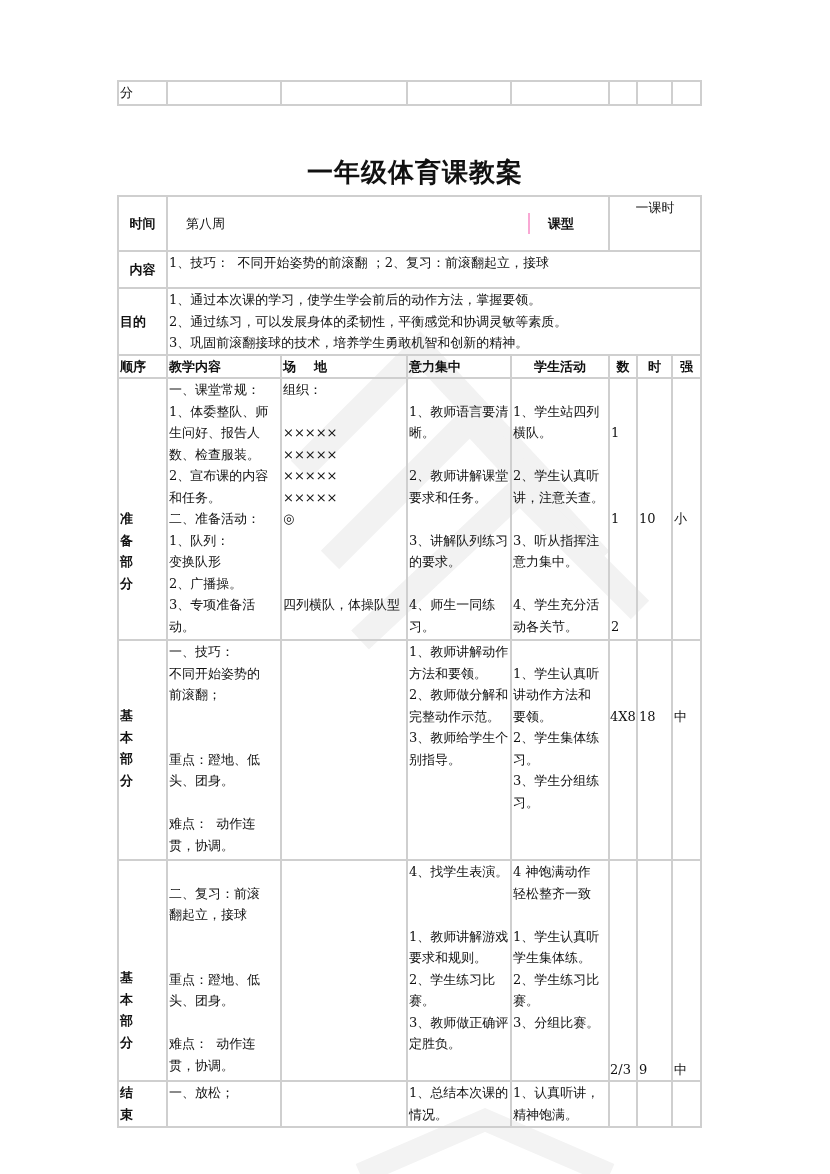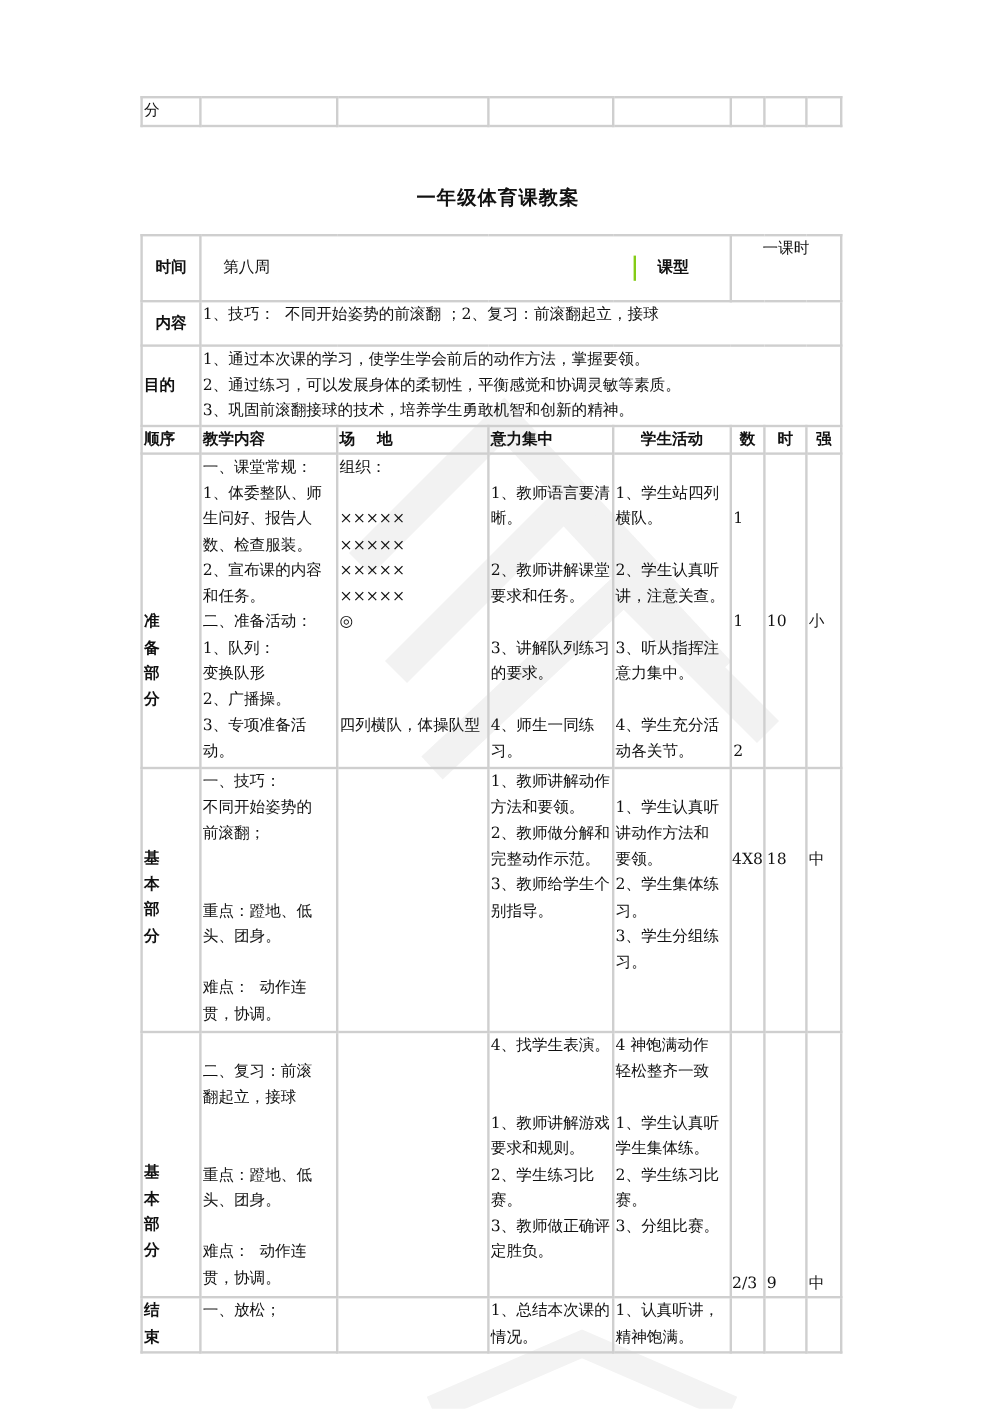--- a/index.html
+++ b/index.html
@@ -8,21 +8,21 @@
   .watermark { position: absolute; left: 0; top: 0; width: 830px; height: 1174px; pointer-events: none; }
   table { border-collapse: collapse; position: absolute; table-layout: fixed; }
   td { border: 2px solid #cfcfcf; font-size: 13px; line-height: 21.5px; vertical-align: top; padding: 0 1px; word-break: break-all; }
   .bold { font-family: "DejaVu Sans", "Liberation Sans", sans-serif; font-weight: bold; }
   .center { text-align: center; }
   .vmid { vertical-align: middle; }
   .vbot { vertical-align: bottom; }
   #top-table { left: 117px; top: 80px; width: 583px; }
   #top-table td { height: 21px; }
   #title { position: absolute; left: 0; width: 830px; top: 155px; text-align: center;
-           font-family: "DejaVu Sans", "Liberation Sans", sans-serif; font-weight: bold; font-size: 16px; letter-spacing: 1px; }
+           font-family: "DejaVu Sans", "Liberation Sans", sans-serif; font-weight: bold; font-size: 26px; letter-spacing: 1px; }
   #main-table { left: 117px; top: 195px; width: 583px; }
   .line { display: block; white-space: pre-wrap; }
   .sp { display: block; height: 21.5px; }
 </style>
 </head>
 <body>
 
 <svg class="watermark" viewBox="0 0 830 1174">
   <g fill="none" stroke="#f1f1f1" stroke-width="26" opacity="0.9">
     <path d="M300 470 L420 350 L560 500"></path>
@@ -72,21 +72,21 @@
       <col style="width:35px">
       <col style="width:29px">
   </colgroup>
 
   <tbody>
       <tr style="height:40px">
     <td class="bold center vmid">时间</td>
     <td colspan="4" style="padding:16px;">
       <div style="display:flex;height:21px;">
         <span style="flex:1;padding-left:2px;">第八周</span>
-        <span class="bold center" style="width:62px;border-left:2px solid #84cc16;">课型</span>
+        <span class="bold center" style="width:62px;border-left:2px solid #f9a8d4;">课型</span>
       </div>
     </td>
     <td colspan="3" class="center">一课时</td>
   </tr>
 
   <tr style="height:37px">
     <td class="bold center vmid">内容</td>
     <td colspan="7" style="white-space:pre;">1、技巧：  不同开始姿势的前滚翻 ；2、复习：前滚翻起立，接球</td>
   </tr>
 

